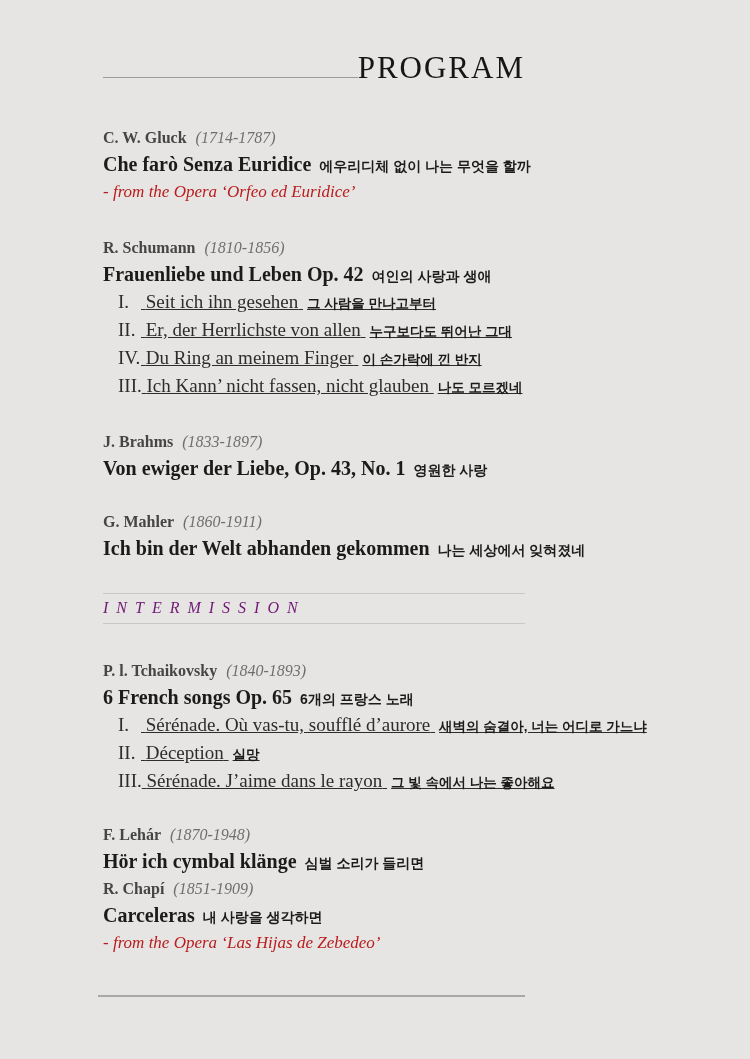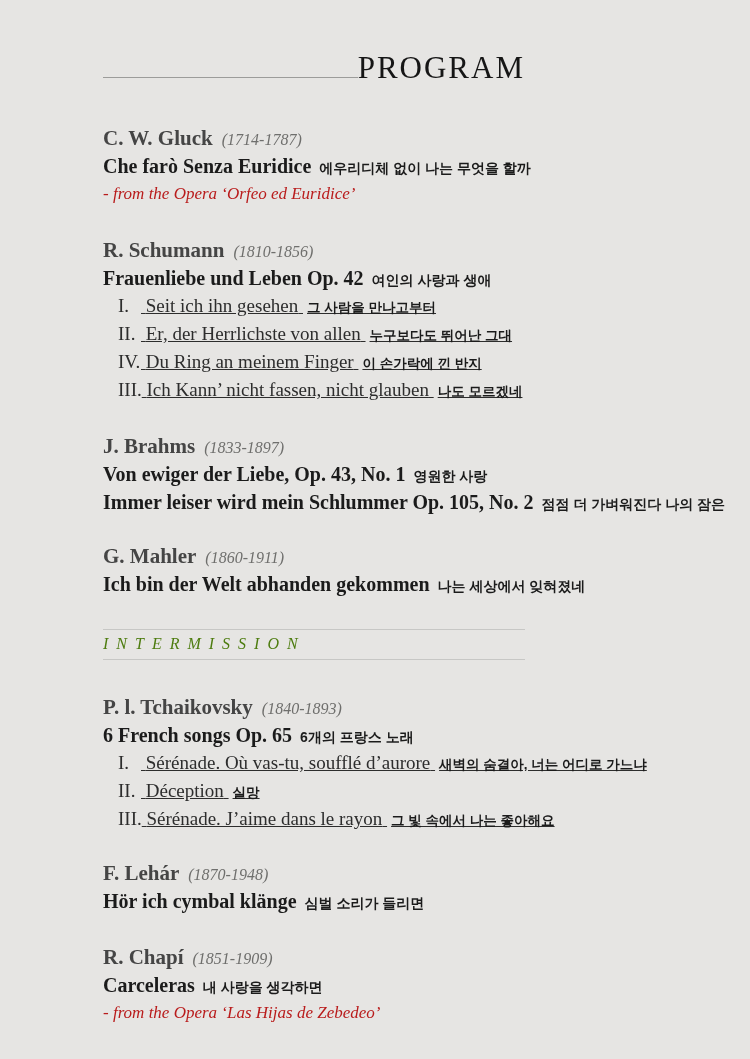--- a/index.html
+++ b/index.html
@@ -35,21 +35,21 @@
     line-height: 1;
     font-weight: 400;
     letter-spacing: 2px;
     color: #161616;
     white-space: nowrap;
   }
   
   .section { margin: 0; }
   .composer-line { line-height: 26px; white-space: nowrap; }
   .composer {
-    font-size: 21px;
+    font-size: 16px;
     font-weight: bold;
     color: #454545;
   }
   .dates {
     font-size: 16px;
     color: #6f6f6d;
     margin-left: 5px;
     font-style: italic;
   }
   .work-line { line-height: 26px; white-space: nowrap; }
@@ -81,33 +81,33 @@
     line-height: 22px;
     color: #b91c1c;
     margin-top: 2px;
     white-space: nowrap;
   }
   .mb-gluck  { margin-bottom: 32px; }
   .mb-schu   { margin-bottom: 28px; }
   .mb-brahms { margin-bottom: 26px; }
   .mb-mahler { margin-bottom: 30px; }
   .mb-tchai  { margin-bottom: 26px; }
-  .mb-lehar  { margin-bottom: 28px; }
+  .mb-lehar  { }
   
   .intermission {
     border-top: 1px solid #c7c7c5;
     border-bottom: 1px solid #c7c7c5;
     padding: 5px 0 6px 0;
     margin-bottom: 34px;
   }
   .intermission-label {
     font-style: italic;
     font-size: 16px;
     letter-spacing: 8px;
-    color: #4d7c0f;
+    color: #701a75;
   }
   
   .footer-rule {
     height: 2px;
     background: #a9a8a6;
     margin-top: 41px;
     margin-left: -5px;
   }
 </style>
 </head>
@@ -165,24 +165,20 @@
 
   <div class="section mb-brahms">
     <div class="composer-line">
       <span class="composer">J. Brahms</span>
       <span class="dates">(1833-1897)</span>
     </div>
     <div class="work-line">
       <span class="work-title">Von ewiger der Liebe, Op. 43, No. 1</span>
       <span class="ko">영원한 사랑</span>
     </div>
-    <div class="work-line">
-      <span class="work-title">Immer leiser wird mein Schlummer Op. 105, No. 2</span>
-      <span class="ko">점점 더 가벼워진다 나의 잠은</span>
-    </div>
   </div>
 
   <div class="section mb-mahler">
     <div class="composer-line">
       <span class="composer">G. Mahler</span>
       <span class="dates">(1860-1911)</span>
     </div>
     <div class="work-line">
       <span class="work-title">Ich bin der Welt abhanden gekommen</span>
       <span class="ko">나는 세상에서 잊혀졌네</span>

